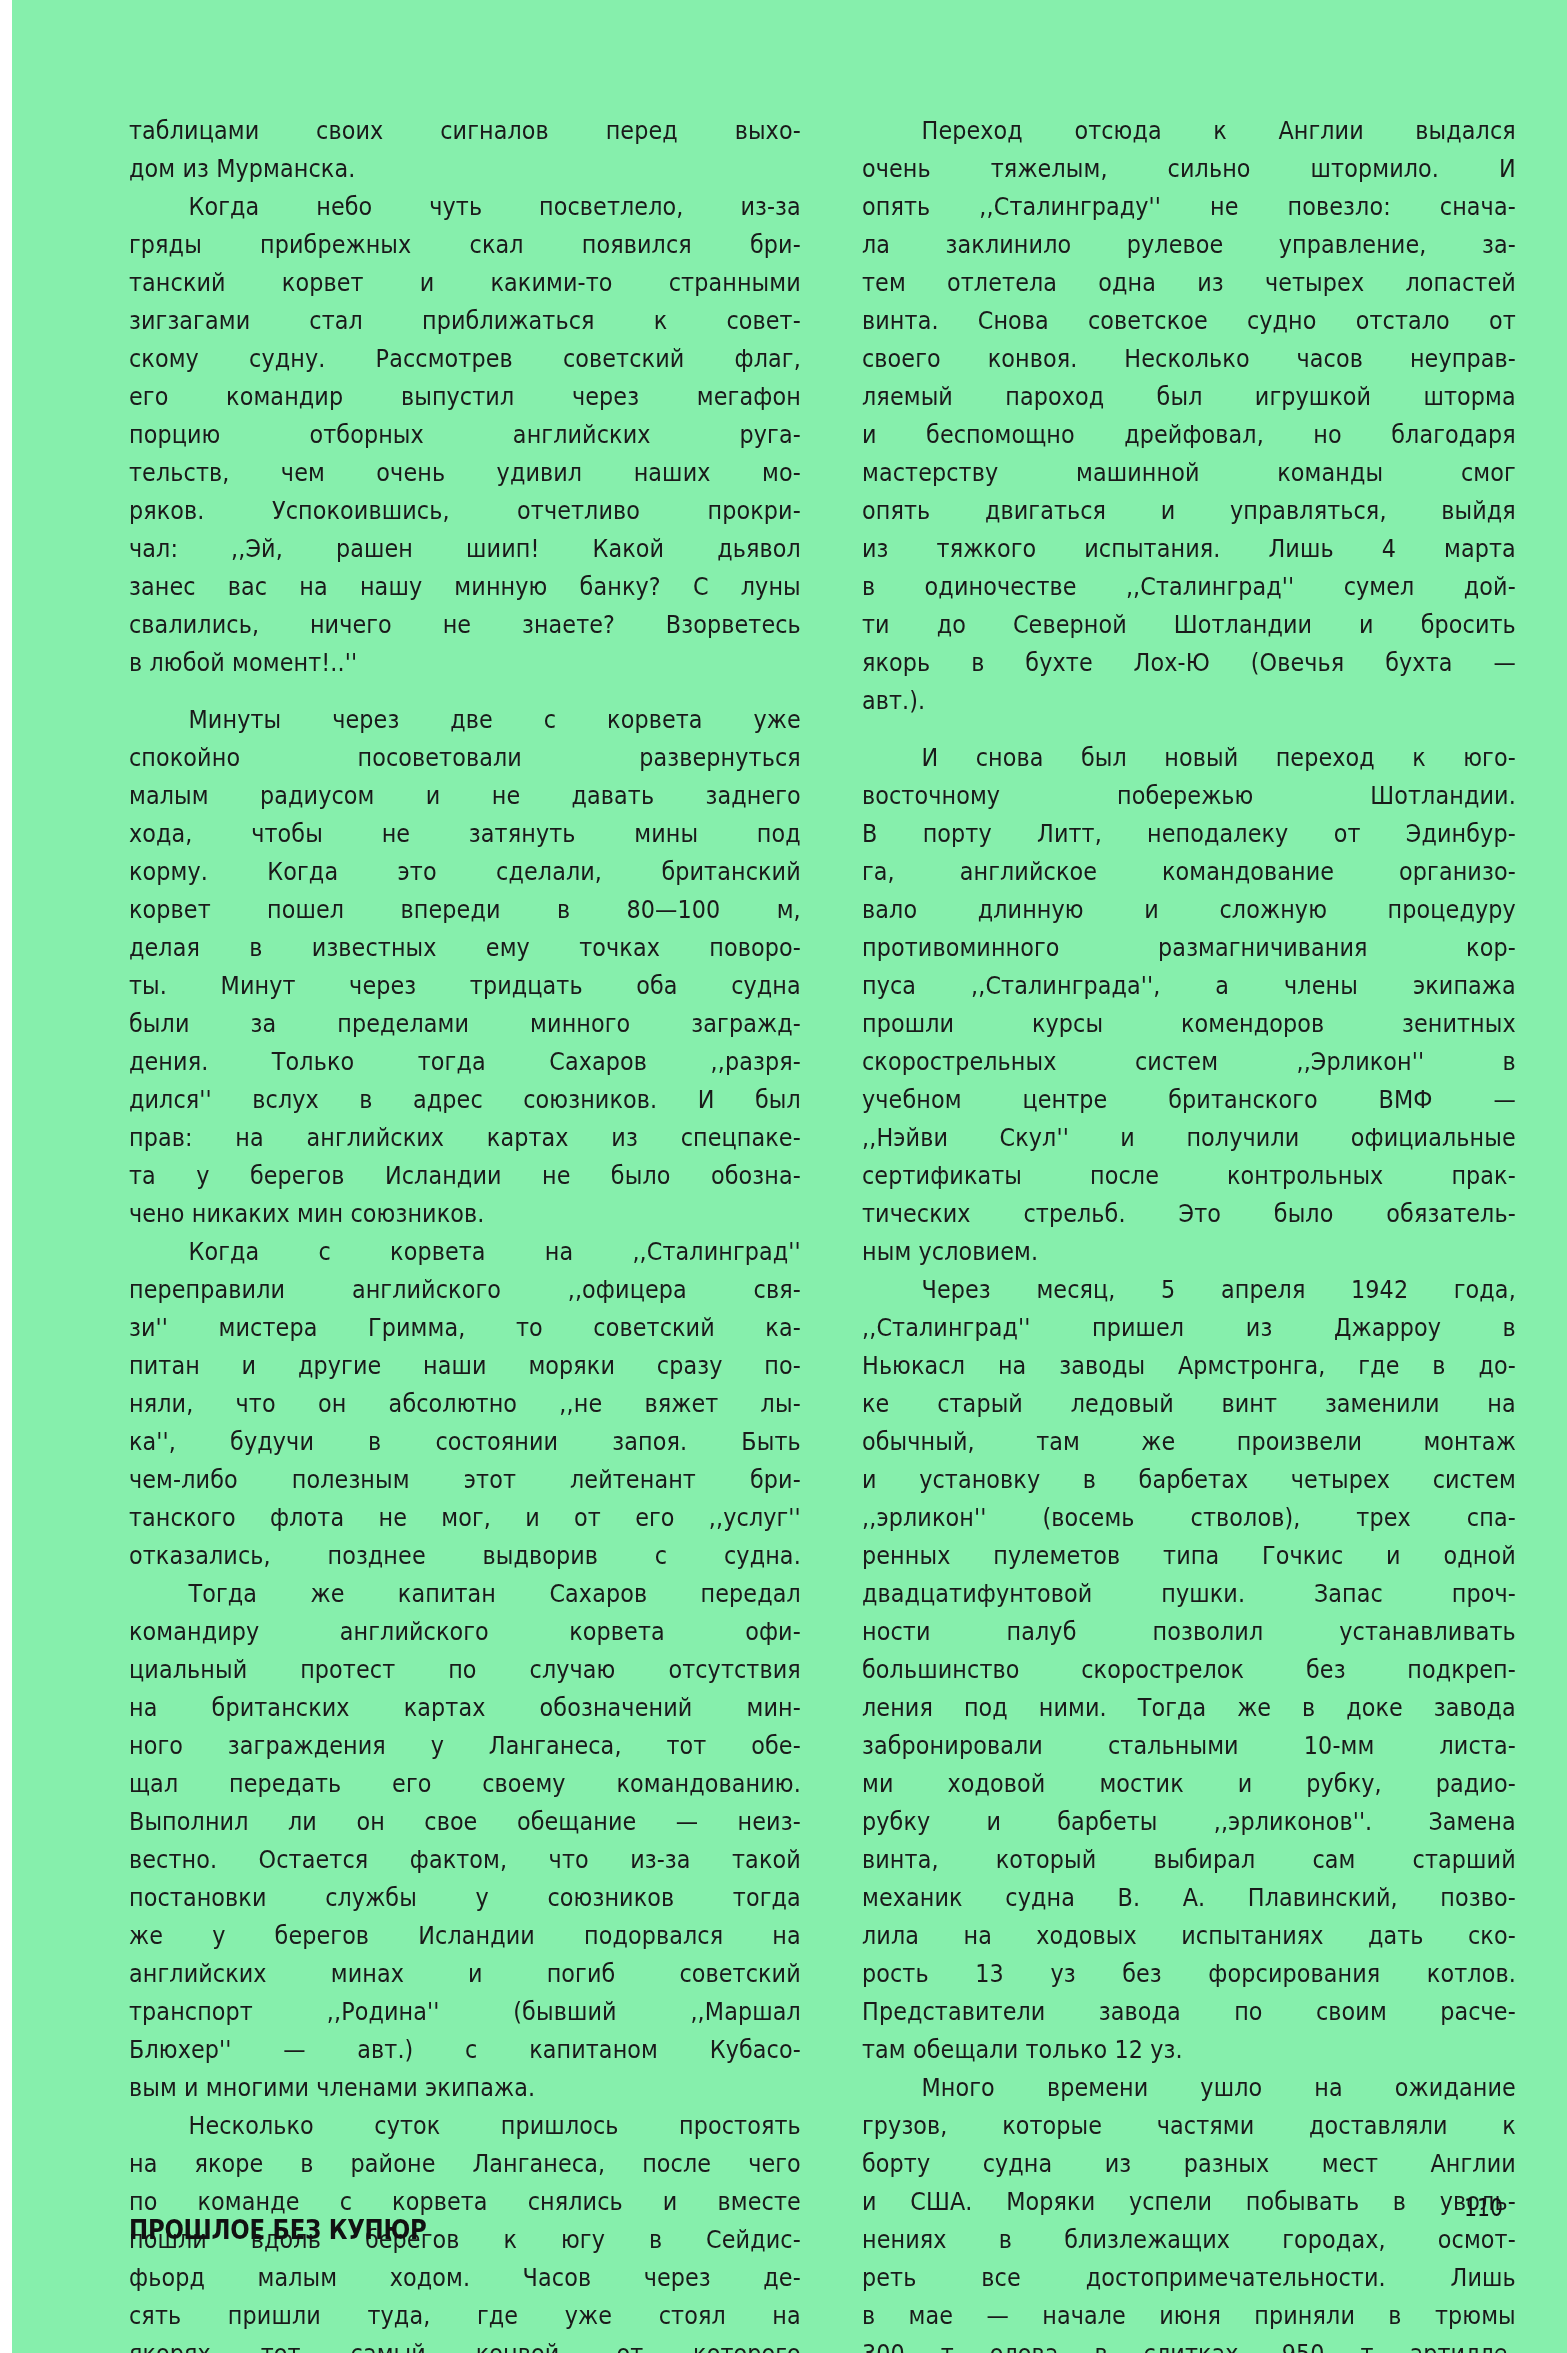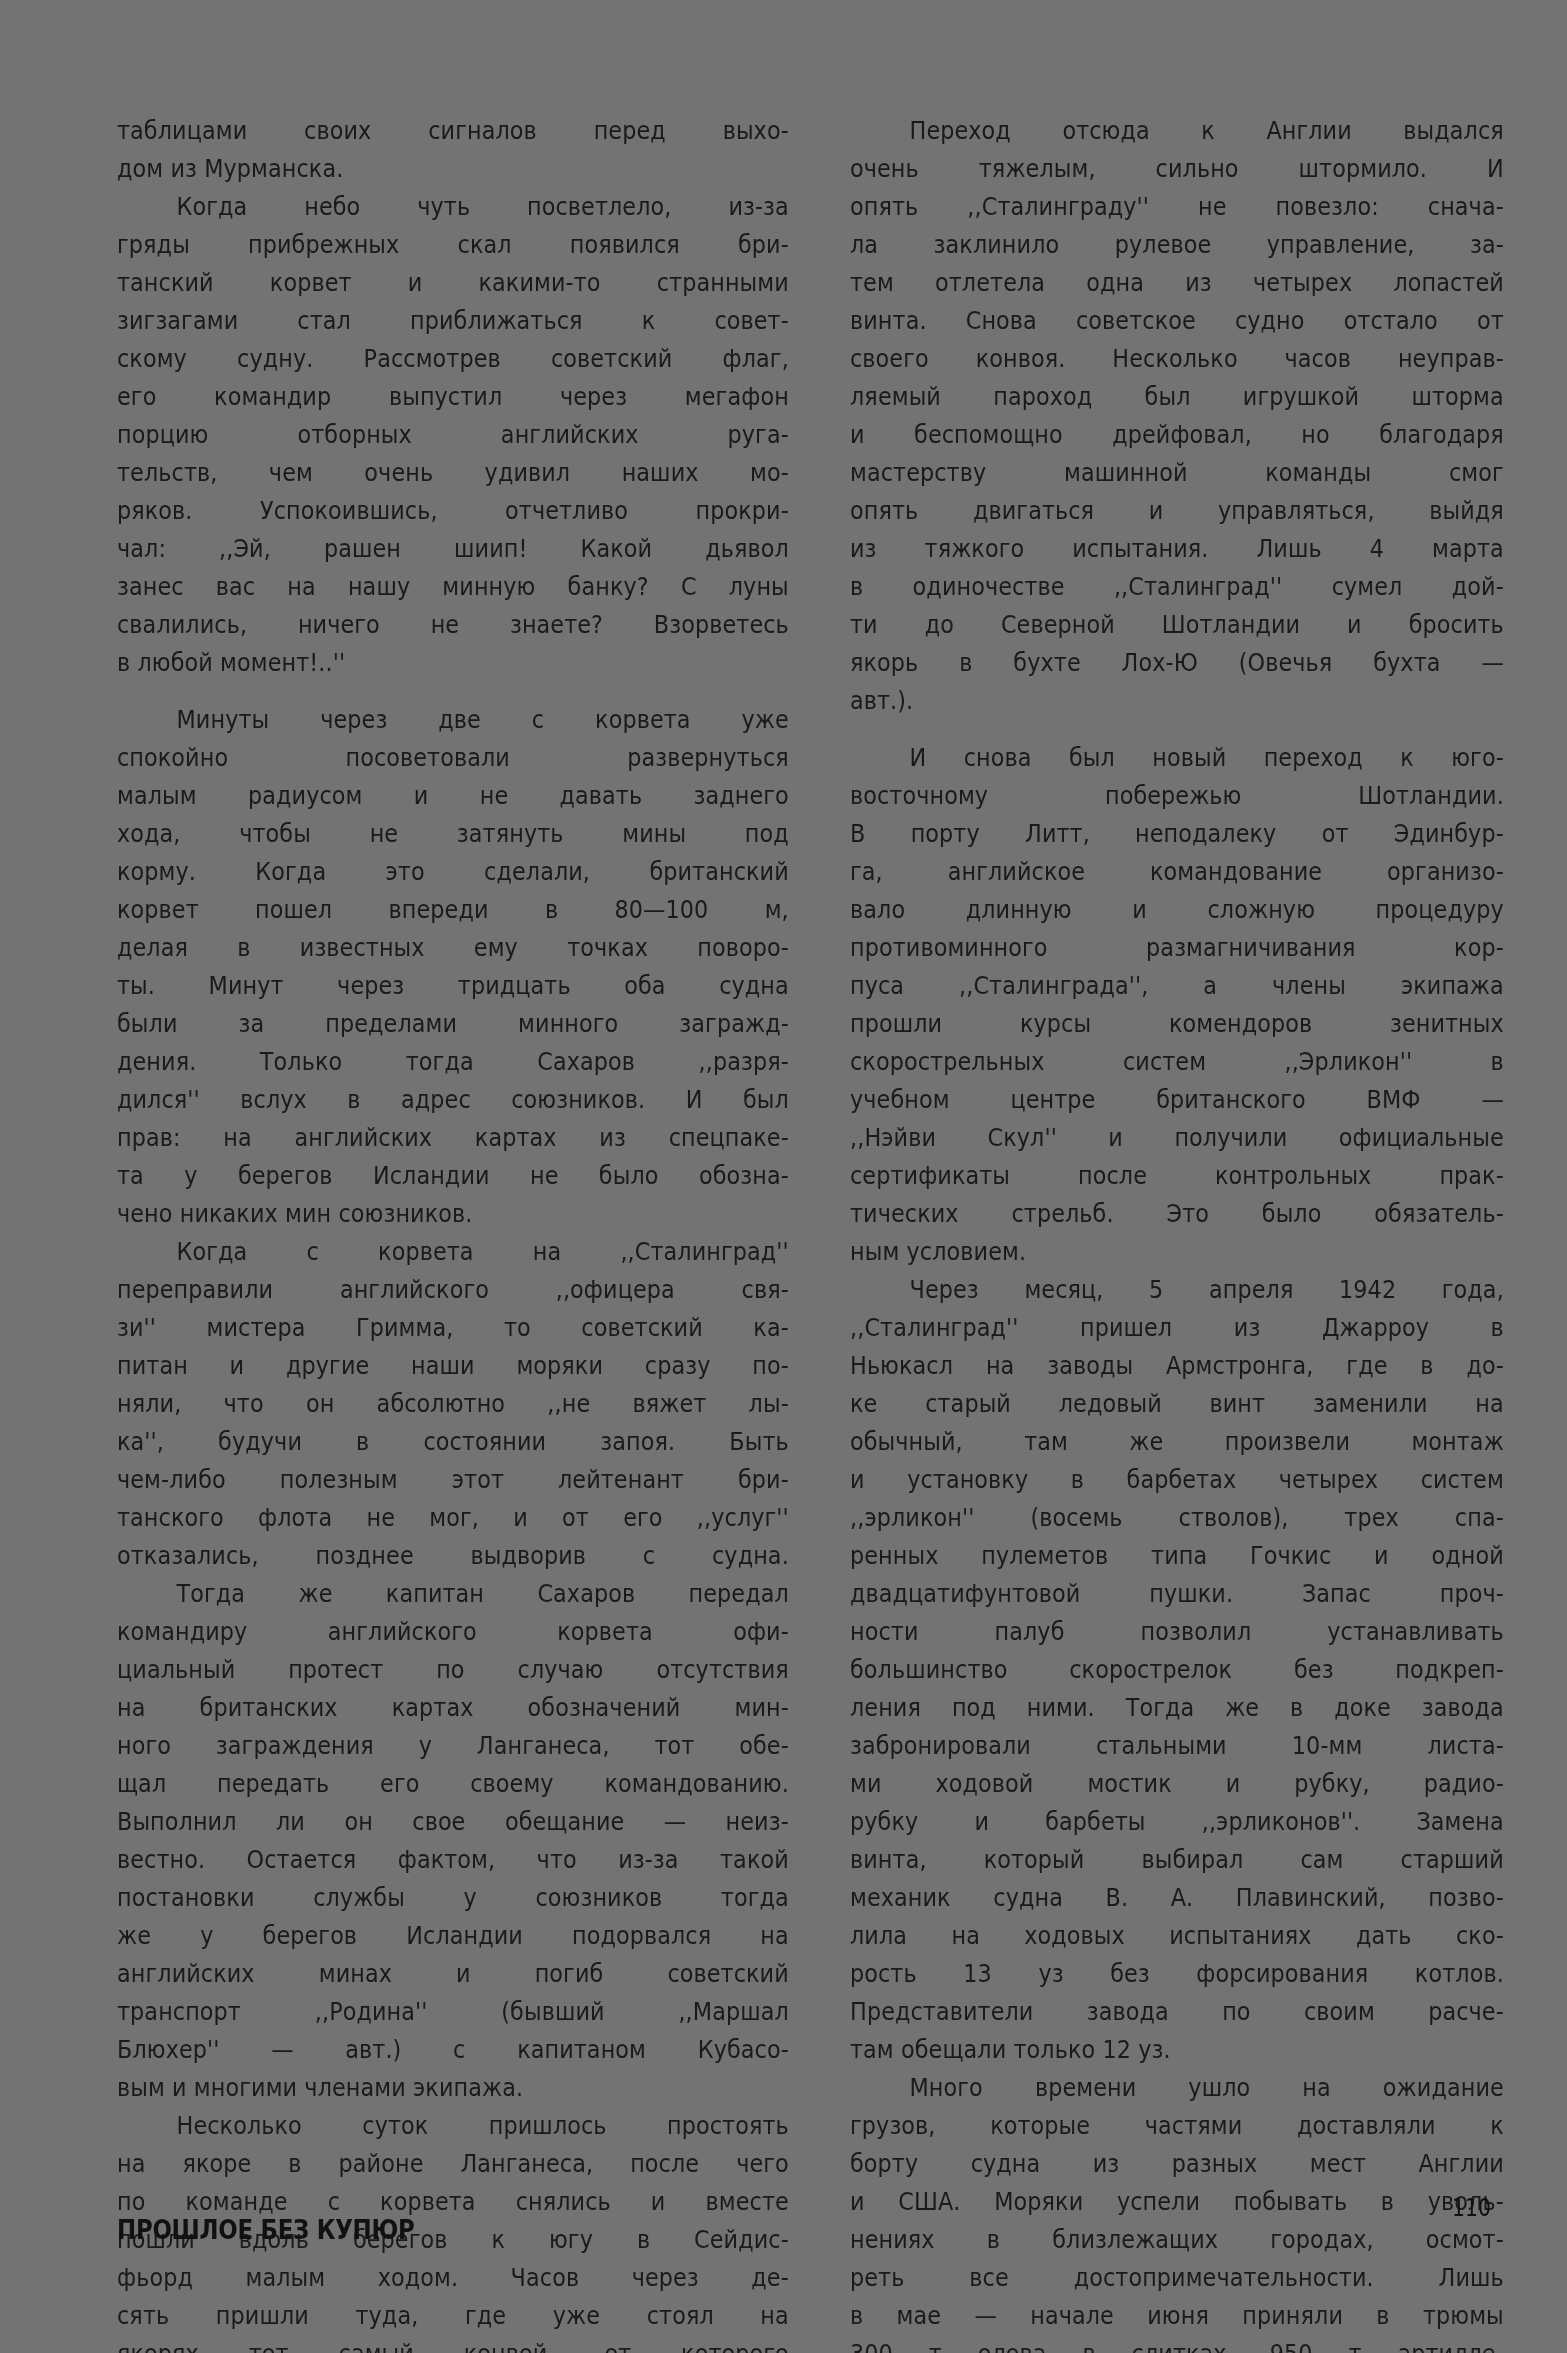--- a/index.html
+++ b/index.html
@@ -1,17 +1,17 @@
 <!DOCTYPE html>
 <html style="font-size:10.6px"><head>
 <meta charset="utf-8">
 <style>
   html, body { margin: 0; padding: 0; background: #ffffff; }
   body { width: 1568px; height: 2354px; position: relative; overflow: hidden; }
-  .page { position: absolute; inset: 0; background: #737373; }
+  .page { position: absolute; inset: 0; background: #86efac; margin-left: 12px; }
   .col { position: absolute; top: 112px; }
   .col-left { left: 117px; width: 672px; }
   .col-right { left: 850px; width: 654px; }
   .line {
     display: block;
     height: 38px;
     line-height: 38px;
     font-family: "DejaVu Sans", sans-serif;
     font-size: 24px;
     color: #1a1a1a;

